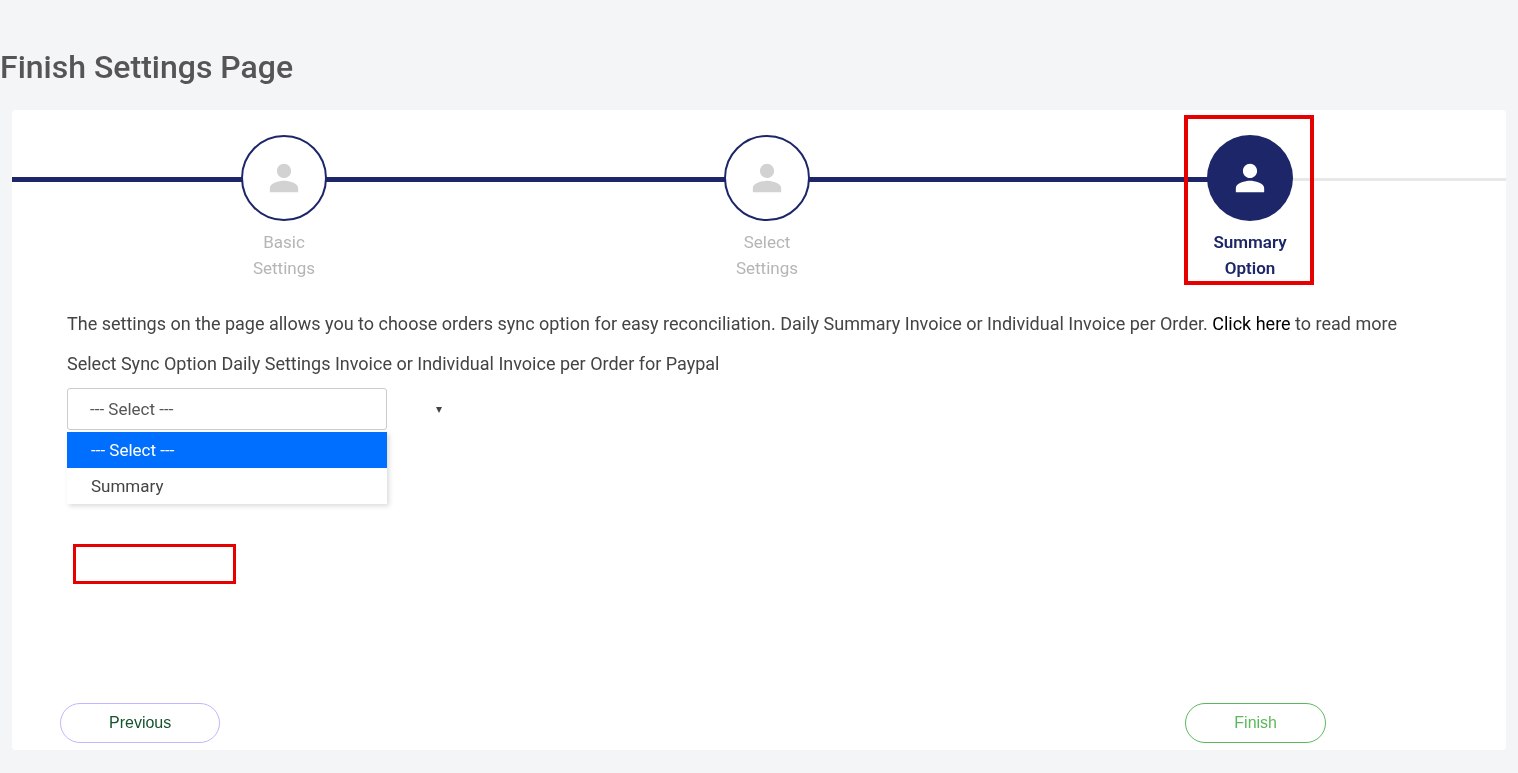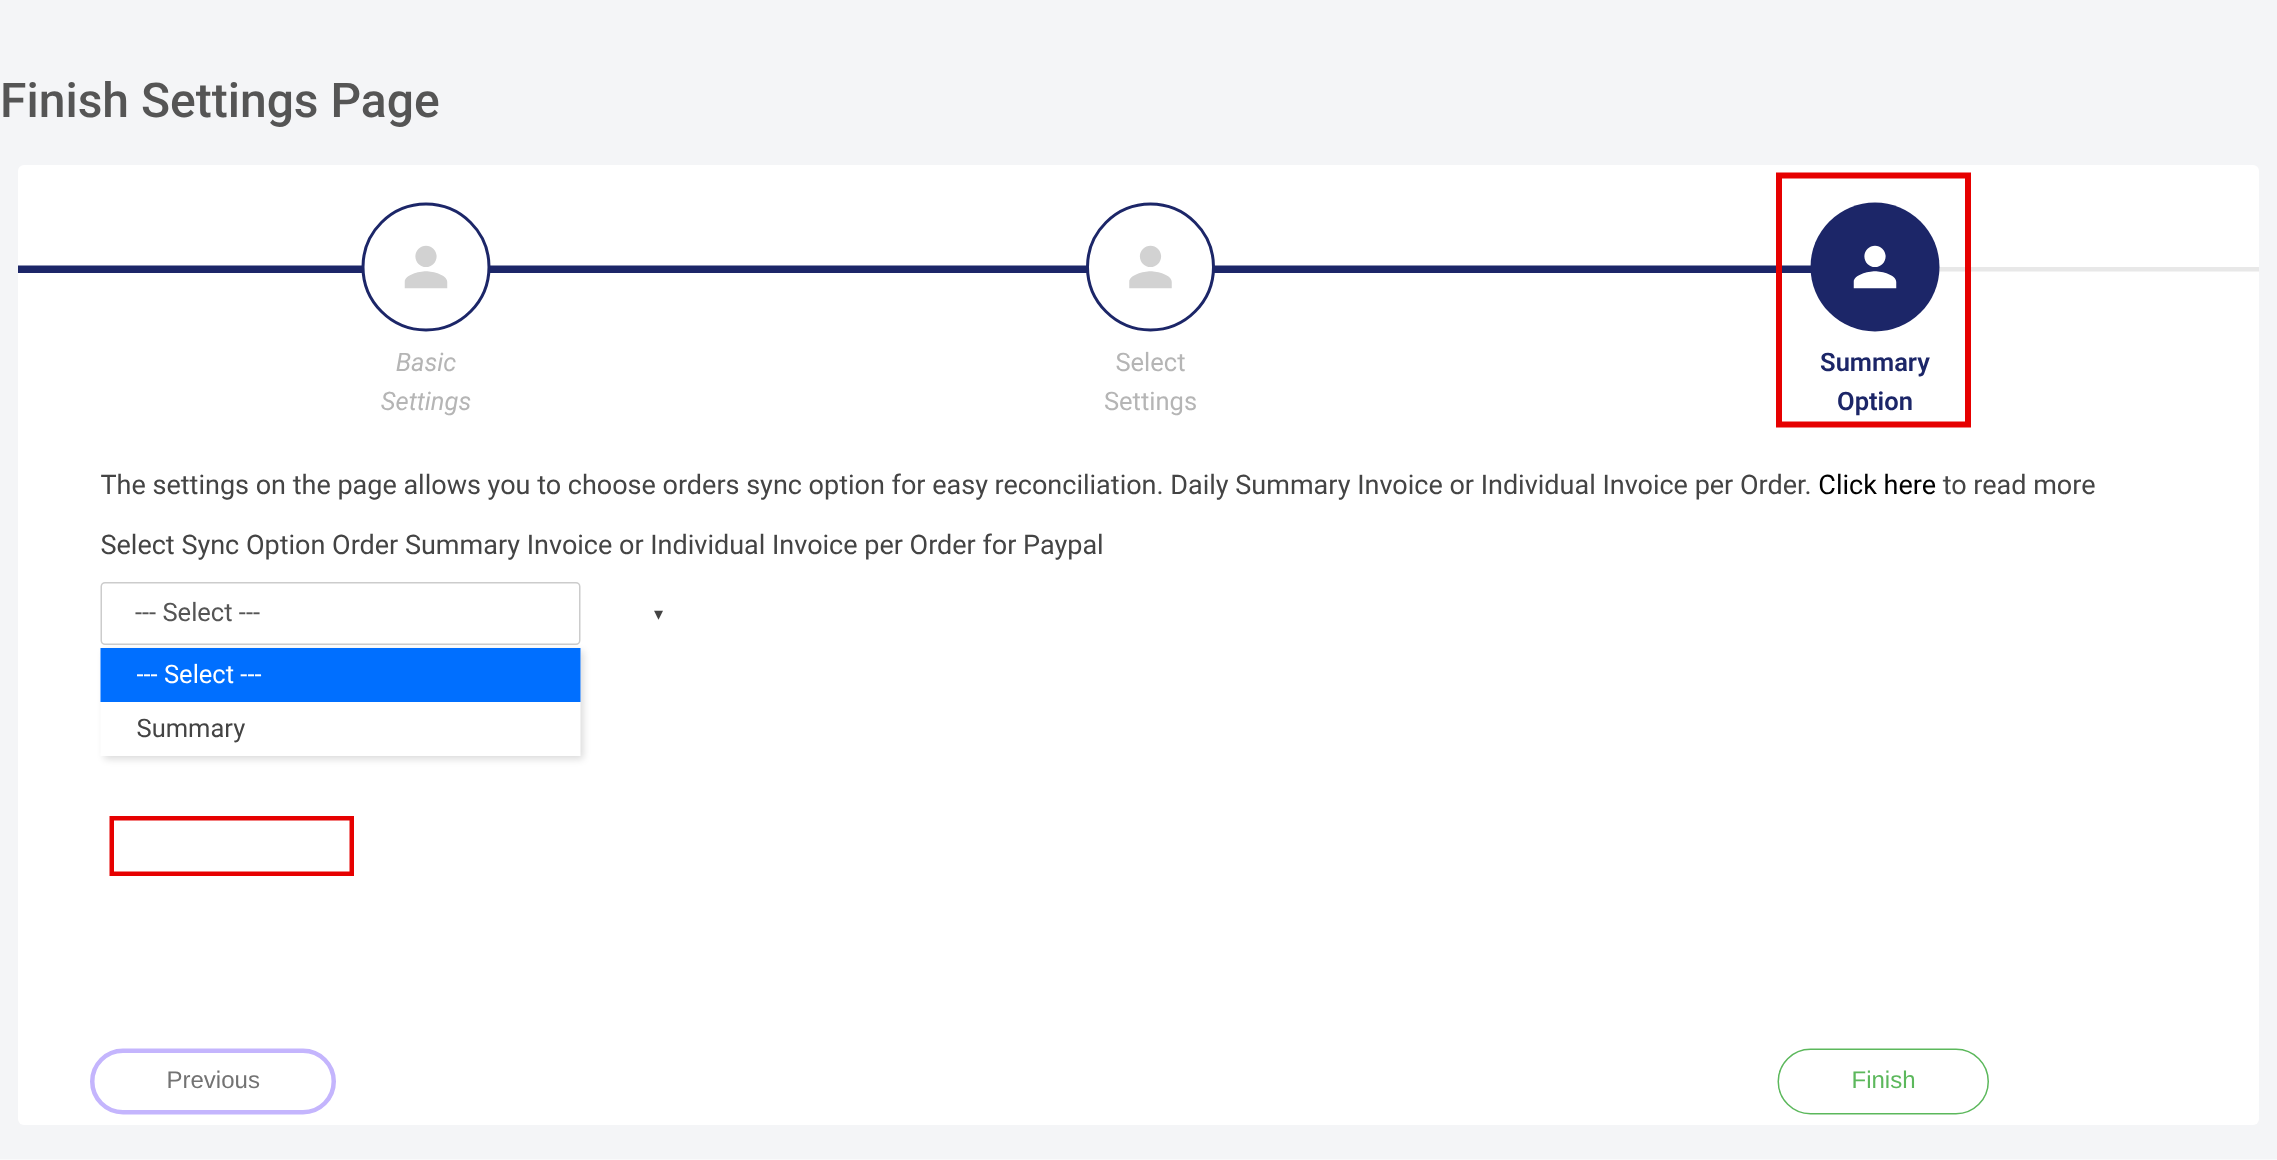--- a/index.html
+++ b/index.html
@@ -76,21 +76,21 @@
       text-align: center;
       font-size: 17px;
       line-height: 1.5;
       color: #b5b5b5;
       width: 150px;
     }
     .step-label.active {
       color: #1c2668;
       font-weight: 600;
     }
-    .label-1 { left: 197px; font-style: italic; }
+    .label-1 { left: 197px; }
     .label-2 { left: 680px; }
     .label-3 { left: 1163px; }
     .red-box-step {
       position: absolute;
       border: 4px solid #e60000;
       z-index: 3;
     }
     .red-box-1 { left: 1172px; top: 5px; width: 130px; height: 170px; }
     .content {
       padding: 30px 55px 20px 55px;
@@ -175,22 +175,22 @@
     }
     .btn {
       padding: 10px 48px;
       border-radius: 30px;
       font-size: 16px;
       background: #fff;
       cursor: pointer;
       font-weight: 500;
     }
     .btn-prev {
-      border: 3px solid #c4b5fd;
-      color: #737373;
+      border: 1px solid #c4b5fd;
+      color: #14532d;
     }
     .btn-finish {
       border: 1px solid #5cb85c;
       color: #5cb85c;
     }
   </style>
 </head>
 <body>
 
 <h1 class="page-title">Finish Settings Page</h1>
@@ -233,21 +233,21 @@
     </div>
 
     <div class="red-box-step red-box-1"></div>
   </div>
 
   <div class="content">
     <p class="desc">
       <span>The settings on the page allows you to choose orders sync option for easy reconciliation. Daily Summary Invoice or Individual Invoice per Order. </span><a href="#">Click here</a><span> to read more</span>
     </p>
 
-    <p class="field-label">Select Sync Option Order Summary Invoice or Individual Invoice per Order for Paypal</p>
+    <p class="field-label">Select Sync Option Daily Settings Invoice or Individual Invoice per Order for Paypal</p>
 
     <div class="select-wrapper">
       <div class="select-box" style="line-height:40px;">
         <span>--- Select ---</span>
       </div>
       <span class="select-arrow">▾</span>
 
       <div class="dropdown">
         <div class="dropdown-option selected">--- Select ---</div>
         <div class="dropdown-option">Summary</div>

